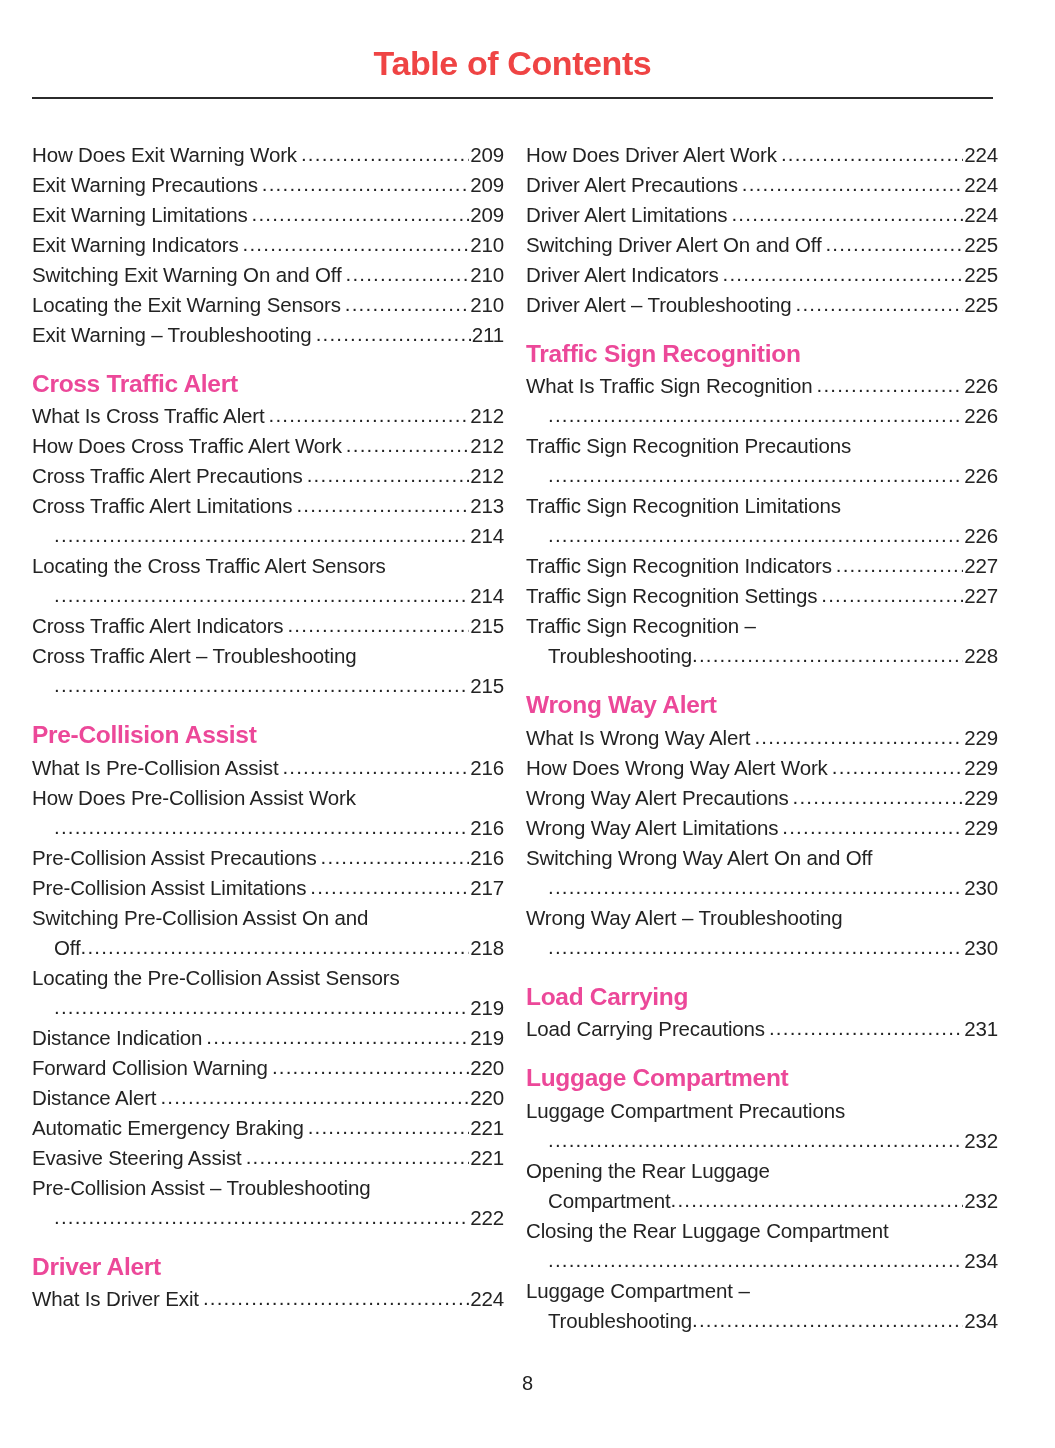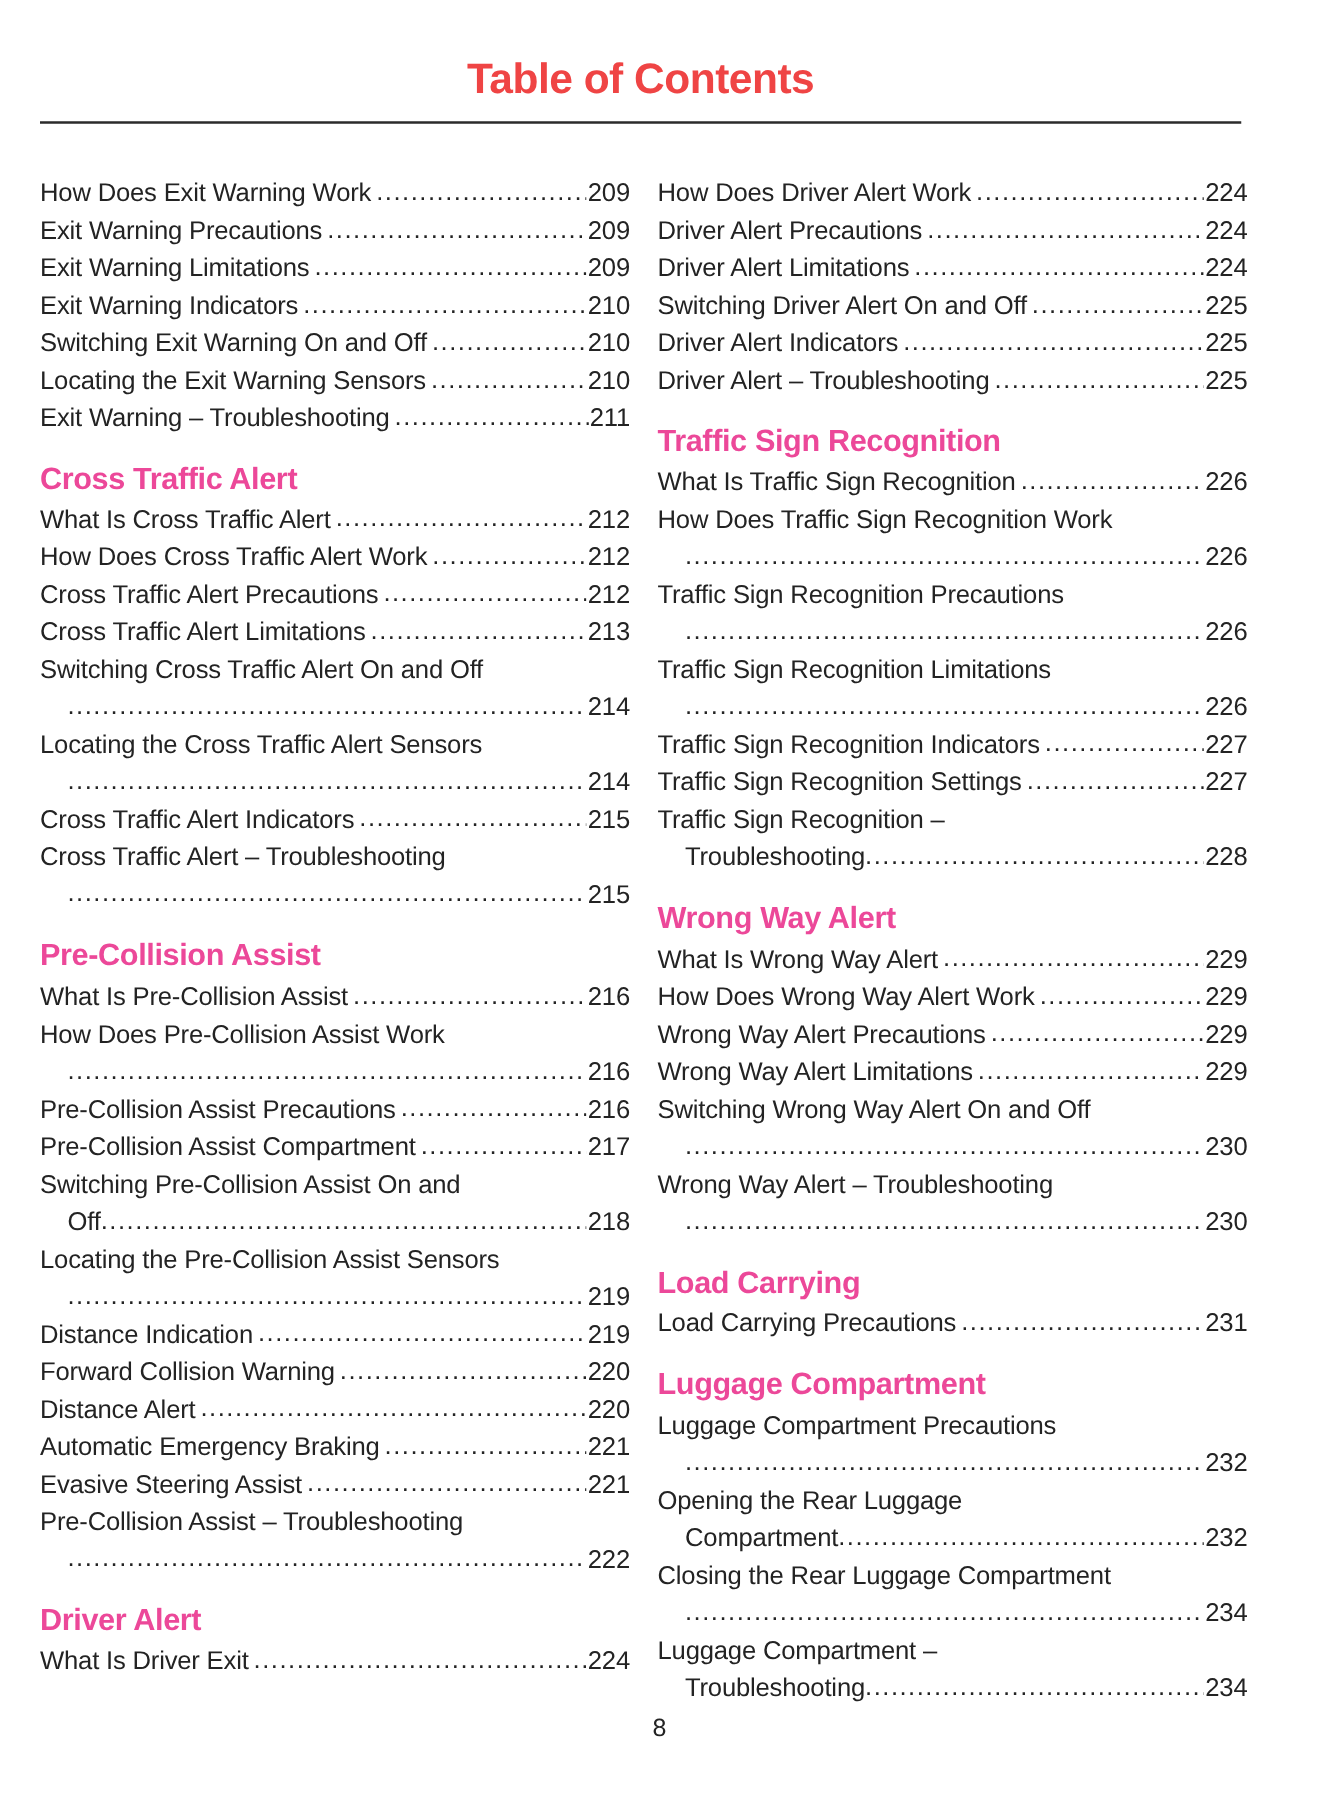--- a/index.html
+++ b/index.html
@@ -228,21 +228,20 @@
           </div>
         </div>
         <div class="toc-entry">
           <div class="entry-line">
             <span class="entry-label">Cross Traffic Alert Limitations</span>
             <span class="entry-leader">...................................................................................................................................................................................</span>
             <span class="entry-page">213</span>
           </div>
         </div>
         <div class="toc-entry">
-          <div class="entry-wrap-first">Switching Cross Traffic Alert On and Off</div>
           <div class="entry-wrap-second">
             <span class="entry-leader">...................................................................................................................................................................................</span>
             <span class="entry-page">214</span>
           </div>
         </div>
         <div class="toc-entry">
           <div class="entry-wrap-first">Locating the Cross Traffic Alert Sensors</div>
           <div class="entry-wrap-second">
             <span class="entry-leader">...................................................................................................................................................................................</span>
             <span class="entry-page">214</span>
@@ -279,21 +278,21 @@
         </div>
         <div class="toc-entry">
           <div class="entry-line">
             <span class="entry-label">Pre-Collision Assist Precautions</span>
             <span class="entry-leader">...................................................................................................................................................................................</span>
             <span class="entry-page">216</span>
           </div>
         </div>
         <div class="toc-entry">
           <div class="entry-line">
-            <span class="entry-label">Pre-Collision Assist Compartment</span>
+            <span class="entry-label">Pre-Collision Assist Limitations</span>
             <span class="entry-leader">...................................................................................................................................................................................</span>
             <span class="entry-page">217</span>
           </div>
         </div>
         <div class="toc-entry">
           <div class="entry-wrap-first">Switching Pre-Collision Assist On and</div>
           <div class="entry-wrap-second">
             <span class="entry-cont">Off</span>
             <span class="entry-leader">...................................................................................................................................................................................</span>
             <span class="entry-page">218</span>
@@ -402,21 +401,20 @@
         </div>
         <div class="section-heading">Traffic Sign Recognition</div>
         <div class="toc-entry">
           <div class="entry-line">
             <span class="entry-label">What Is Traffic Sign Recognition</span>
             <span class="entry-leader">...................................................................................................................................................................................</span>
             <span class="entry-page">226</span>
           </div>
         </div>
         <div class="toc-entry">
-          <div class="entry-wrap-first">How Does Traffic Sign Recognition Work</div>
           <div class="entry-wrap-second">
             <span class="entry-leader">...................................................................................................................................................................................</span>
             <span class="entry-page">226</span>
           </div>
         </div>
         <div class="toc-entry">
           <div class="entry-wrap-first">Traffic Sign Recognition Precautions</div>
           <div class="entry-wrap-second">
             <span class="entry-leader">...................................................................................................................................................................................</span>
             <span class="entry-page">226</span>

